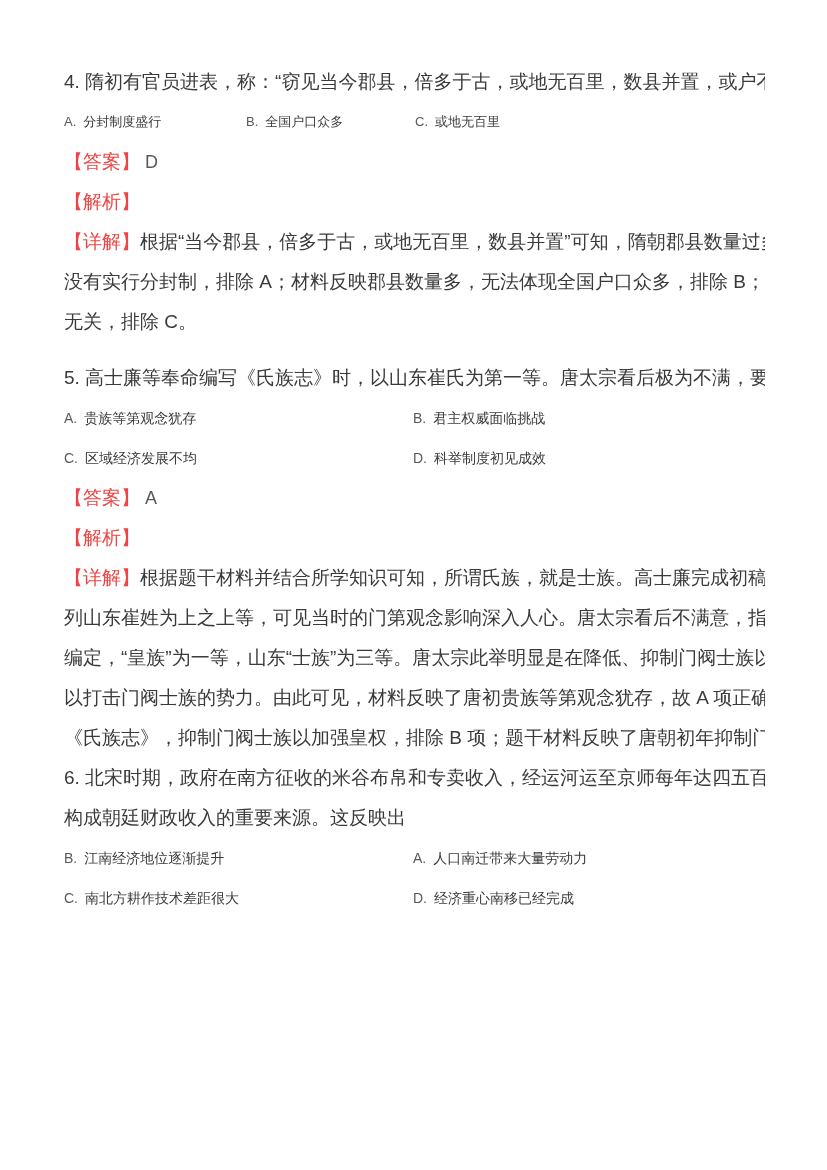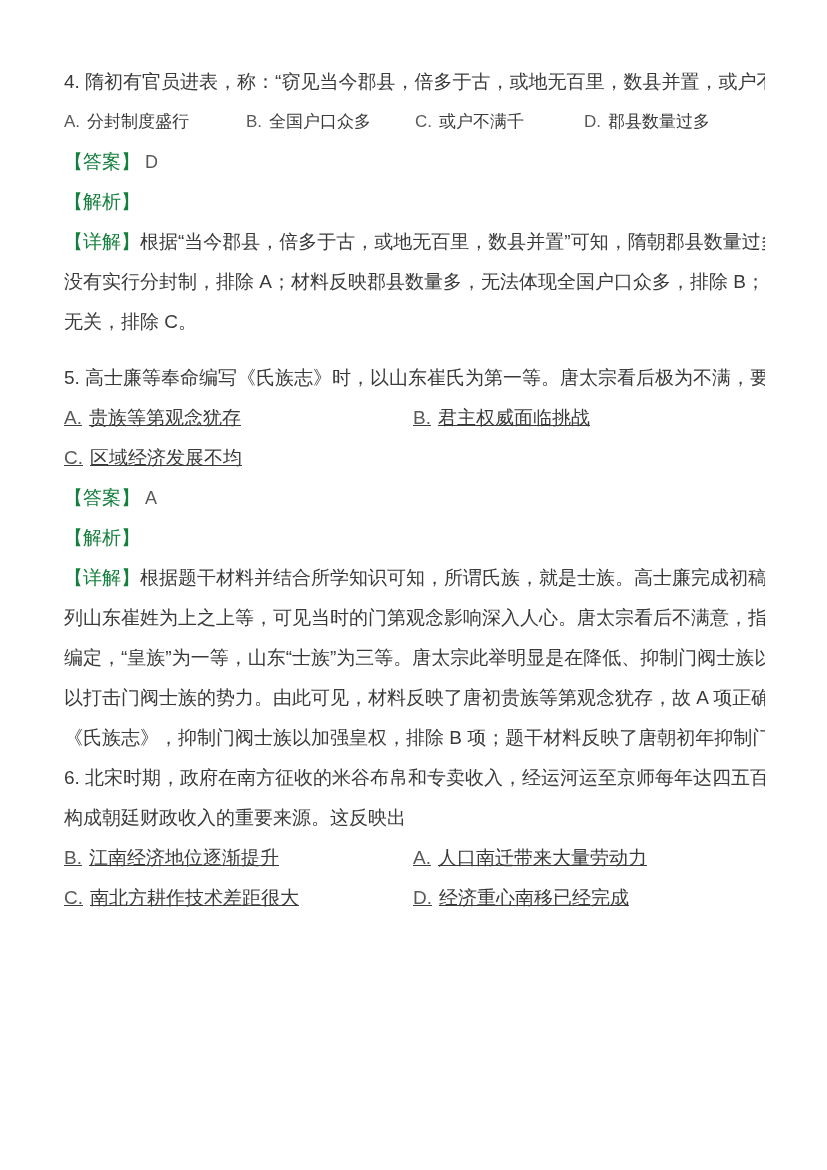--- a/index.html
+++ b/index.html
@@ -18,57 +18,55 @@
   }
   .line {
     font-size: 19px;
     line-height: 40px;
     white-space: nowrap;
     overflow: hidden;
   }
   .opt-row4 {
     display: grid;
     grid-template-columns: 182px 169px 169px auto;
-    font-size: 17px;
+    font-size: 13px;
     line-height: 40px;
     white-space: nowrap;
   }
   .opt-grid2 {
     display: grid;
     grid-template-columns: 349px auto;
-    font-size: 19px;
+    font-size: 14px;
     line-height: 40px;
     white-space: nowrap;
-    text-decoration: underline;
   }
   .opt-label {
     color: #595959;
     margin-right: 7px;
   }
-  .label-blue { color: #15803d; }
+  .label-blue { color: #ef4444; }
   .latin-gray {
     color: #595959;
     margin-left: 5px;
     font-size: 18px;
   }
   .q5-block { margin-top: 16px; }
   .q6-block { margin-top: 0px; }
 </style>
 </head>
 <body>
 
 <div class="page">
 
   <section>
     <div class="line">4. 隋初有官员进表，称：“窃见当今郡县，倍多于古，或地无百里，数县并置，或户不满千，二郡分领。</div>
     <div class="opt-row4">
       <div><span class="opt-label">A.</span><span>分封制度盛行</span></div>
       <div><span class="opt-label">B.</span><span>全国户口众多</span></div>
-      <div><span class="opt-label">C.</span><span>或户不满千</span></div>
-      <div><span class="opt-label">D.</span><span>郡县数量过多</span></div>
+      <div><span class="opt-label">C.</span><span>或地无百里</span></div>
     </div>
     <div class="line">
       <span class="label-blue">【答案】</span><span class="latin-gray">D</span>
     </div>
     <div class="line">
       <span class="label-blue">【解析】</span>
     </div>
     <div class="line">
       <span class="label-blue">【详解】</span><span>根据“当今郡县，倍多于古，或地无百里，数县并置”可知，隋朝郡县数量过多，故选 D；隋朝</span>
     </div>
@@ -77,20 +75,21 @@
   </section>
 
   <section class="q5-block">
     <div class="line">5. 高士廉等奉命编写《氏族志》时，以山东崔氏为第一等。唐太宗看后极为不满，要求按当朝官爵重新编</div>
     <div class="opt-grid2">
       <div><span class="opt-label">A.</span><span>贵族等第观念犹存</span></div>
       <div><span class="opt-label">B.</span><span>君主权威面临挑战</span></div>
     </div>
     <div class="opt-grid2">
       <div><span class="opt-label">C.</span><span>区域经济发展不均</span></div>
+      <div><span class="opt-label">D.</span><span>科举制度初见成效</span></div>
     </div>
     <div class="line">
       <span class="label-blue">【答案】</span><span class="latin-gray">A</span>
     </div>
     <div class="line">
       <span class="label-blue">【解析】</span>
     </div>
     <div class="line">
       <span class="label-blue">【详解】</span><span>根据题干材料并结合所学知识可知，所谓氏族，就是士族。高士廉完成初稿后呈给唐太宗观看，</span>
     </div>

